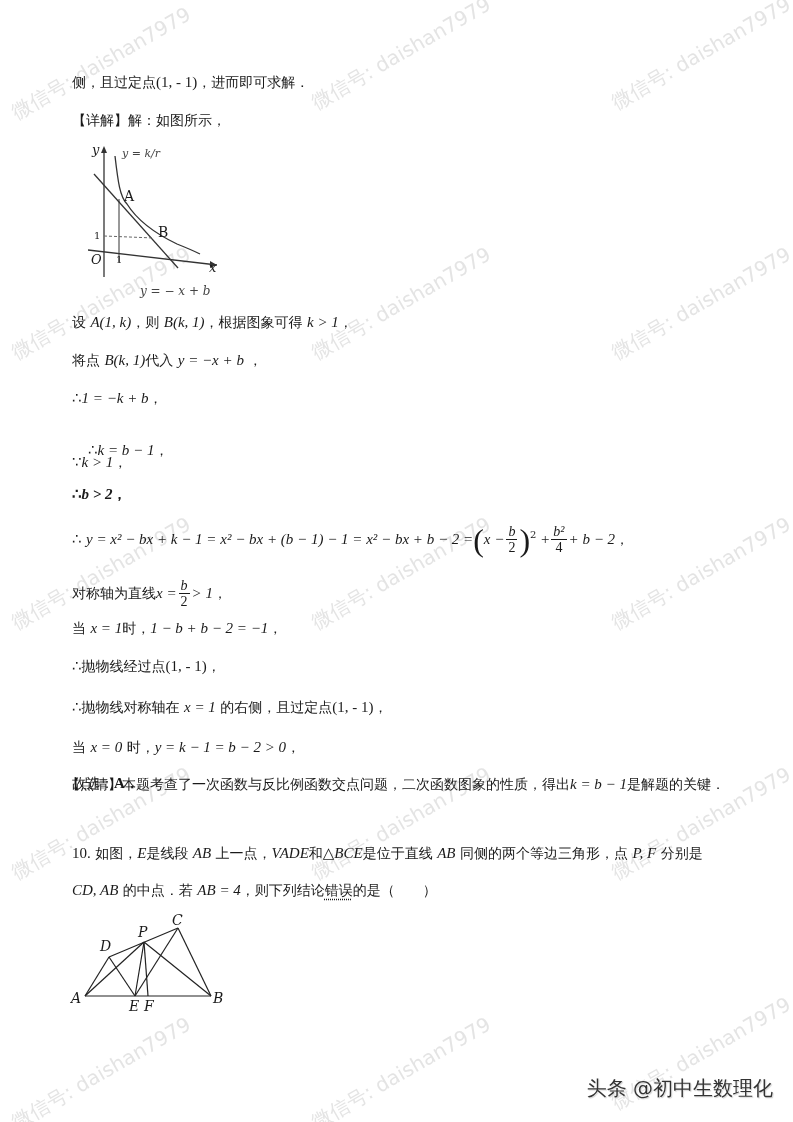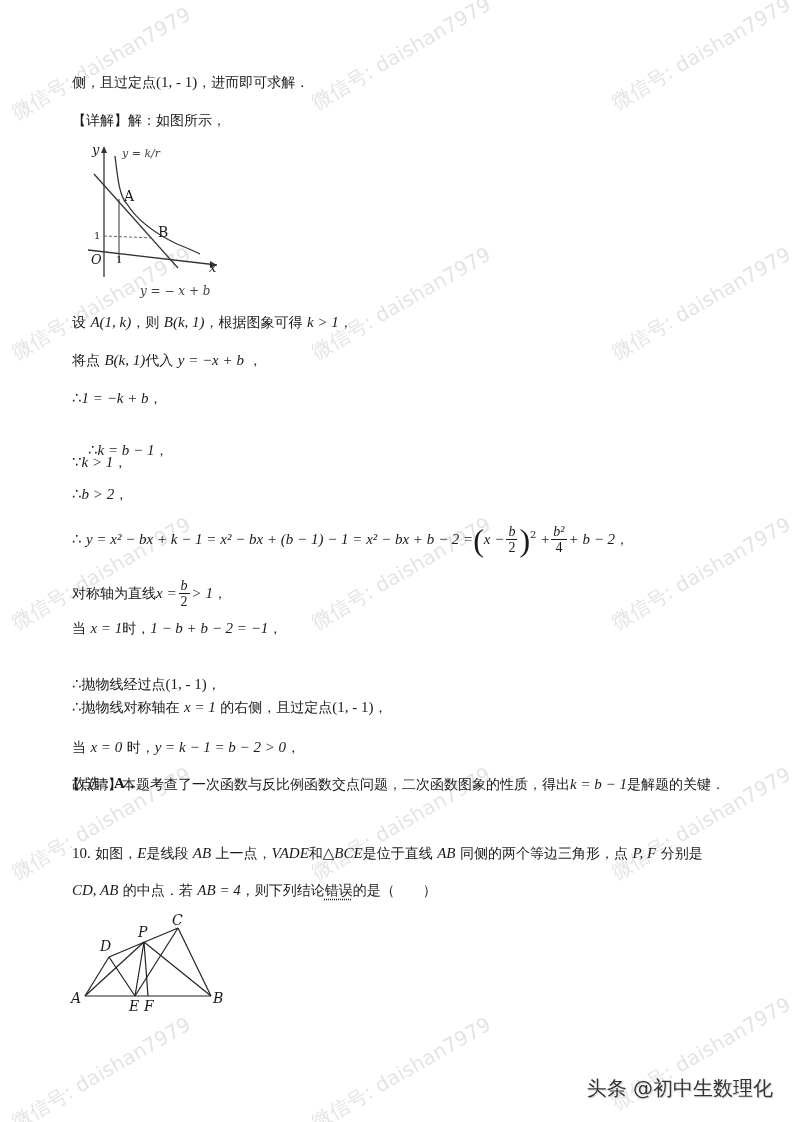--- a/index.html
+++ b/index.html
@@ -87,38 +87,38 @@
   </div>
   <div class="line" style="top:388px;">
     <span class="n">∴</span><span class="m">1 = −k + b</span><span class="cn">，</span>
   </div>
   <div class="line" style="top:440px;margin-left:16px;">
     <span class="n">∴</span><span class="m">k = b − 1</span><span class="cn">，</span>
   </div>
   <div class="line" style="top:452px;">
     <span class="n">∵</span><span class="m">k &gt; 1</span><span class="cn">，</span>
   </div>
-  <div class="line" style="top:484px;">
+  <div class="line" style="top:484px;font-weight:bold;">
     <span class="n">∴</span><span class="m">b &gt; 2</span><span class="cn">，</span>
   </div>
 
   <div class="line" style="top:524px;">
     <span class="n">∴</span>
     <span class="m">y = x² − bx + k − 1 = x² − bx + (b − 1) − 1 = x² − bx + b − 2 =</span><span class="big">(</span><span class="m">x −</span><span class="frac"><span class="num">b</span><span>2</span></span><span class="big">)</span><sup>2</sup>
     <span class="n">+</span><span class="frac"><span class="num">b²</span><span>4</span></span><span class="m">+ b − 2</span><span class="cn">，</span>
   </div>
 
   <div class="line" style="top:578px;">
     <span class="cn">对称轴为直线</span><span class="m">x =</span><span class="frac"><span class="num">b</span><span>2</span></span><span class="m">&gt; 1</span><span class="cn">，</span>
   </div>
 
   <div class="line" style="top:618px;">
     <span class="cn">当 </span><span class="m">x = 1</span><span class="cn">时，</span><span class="m">1 − b + b − 2 = −1</span><span class="cn">，</span>
   </div>
-  <div class="line" style="top:656px;margin-top:18px;">
+  <div class="line" style="top:656px;">
     <span class="n">∴</span><span class="cn">抛物线经过点</span><span class="n">(1, - 1)</span><span class="cn">，</span>
   </div>
   <div class="line" style="top:697px;">
     <span class="n">∴</span><span class="cn">抛物线对称轴在 </span><span class="m">x = 1</span><span class="cn"> 的右侧，且过定点</span><span class="n">(1, - 1)</span><span class="cn">，</span>
   </div>
   <div class="line" style="top:737px;text-align:center;">
     <span class="cn">当 </span><span class="m">x = 0</span><span class="cn"> 时，</span><span class="m">y = k − 1 = b − 2 &gt; 0</span><span class="cn">，</span>
   </div>
 
   <div class="line" style="top:773px;">

